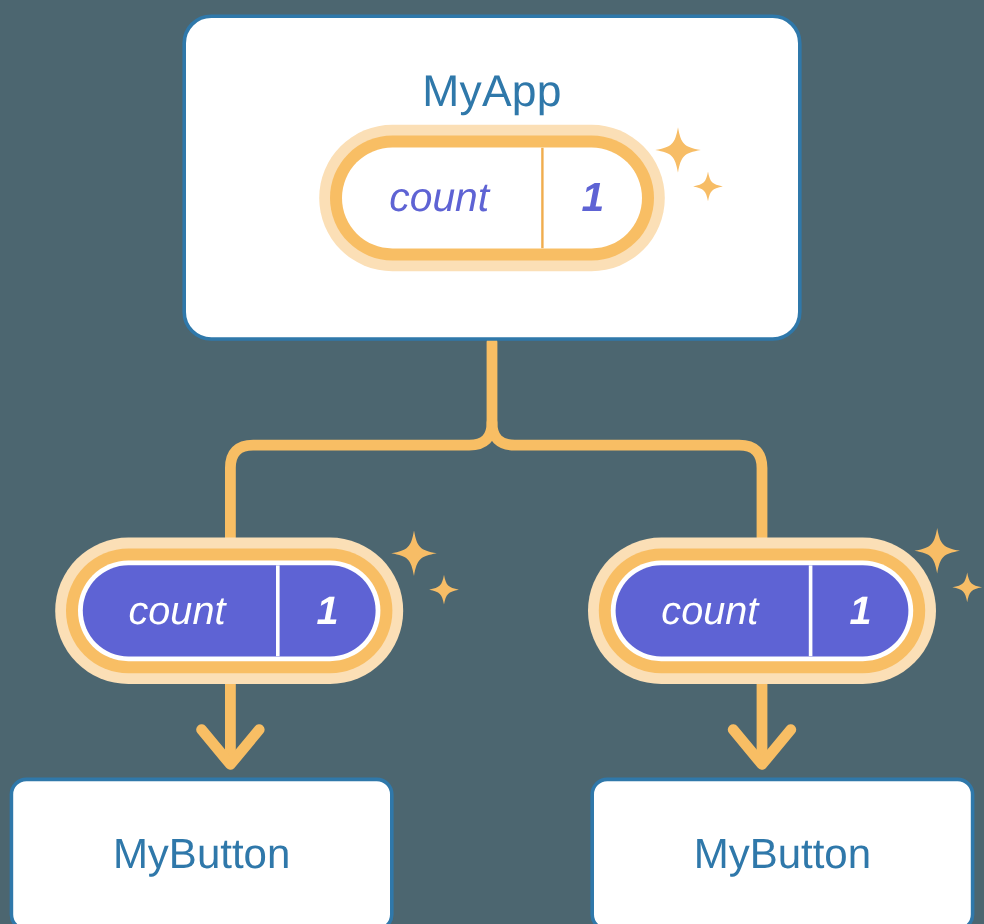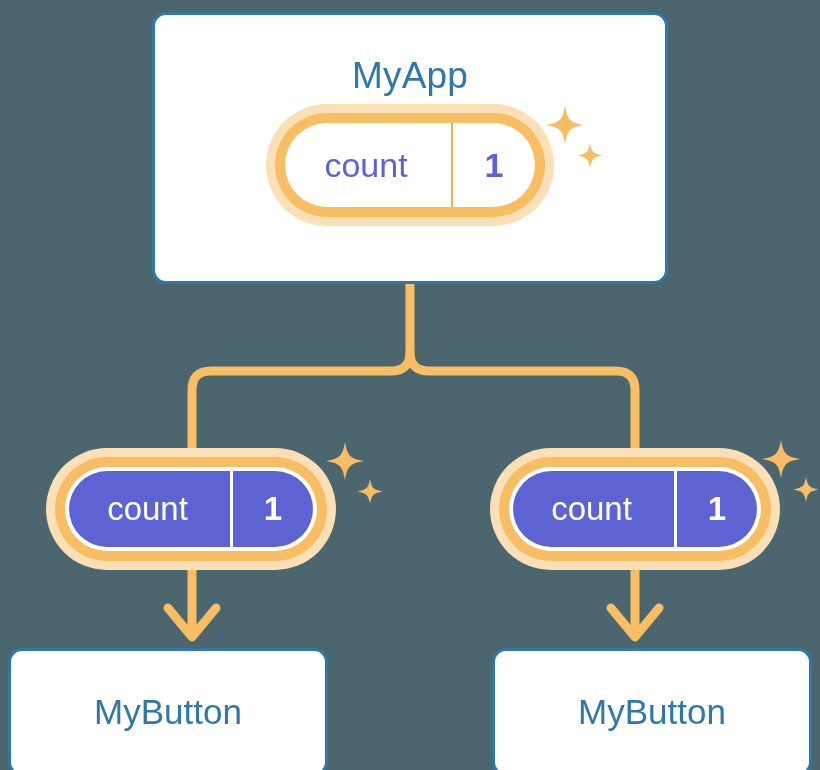--- a/index.html
+++ b/index.html
@@ -31,39 +31,40 @@
 
   
   .app-card {
     position: absolute;
     left: 152px;
     top: 12px;
     width: 516px;
     height: 272px;
     background: #ffffff;
     border: 3px solid #2f78aa;
-    border-radius: 14px;
+    border-radius: 24px;
     box-sizing: border-box;
   }
   .app-title {
     position: absolute;
     left: 0;
     right: 0;
     top: 40px;
     text-align: center;
     font-size: 37px;
     color: #2f78aa;
     letter-spacing: .2px;
   }
 
   
   .pill {
     position: absolute;
     box-sizing: border-box;
     border-radius: 999px;
+    font-style: italic;
   }
   
   .pill-halo {
     position: absolute;
     left: 0; top: 0; right: 0; bottom: 0;
     border-radius: 999px;
     background: #fbdfb6;
   }
   
   .pill-ring {

